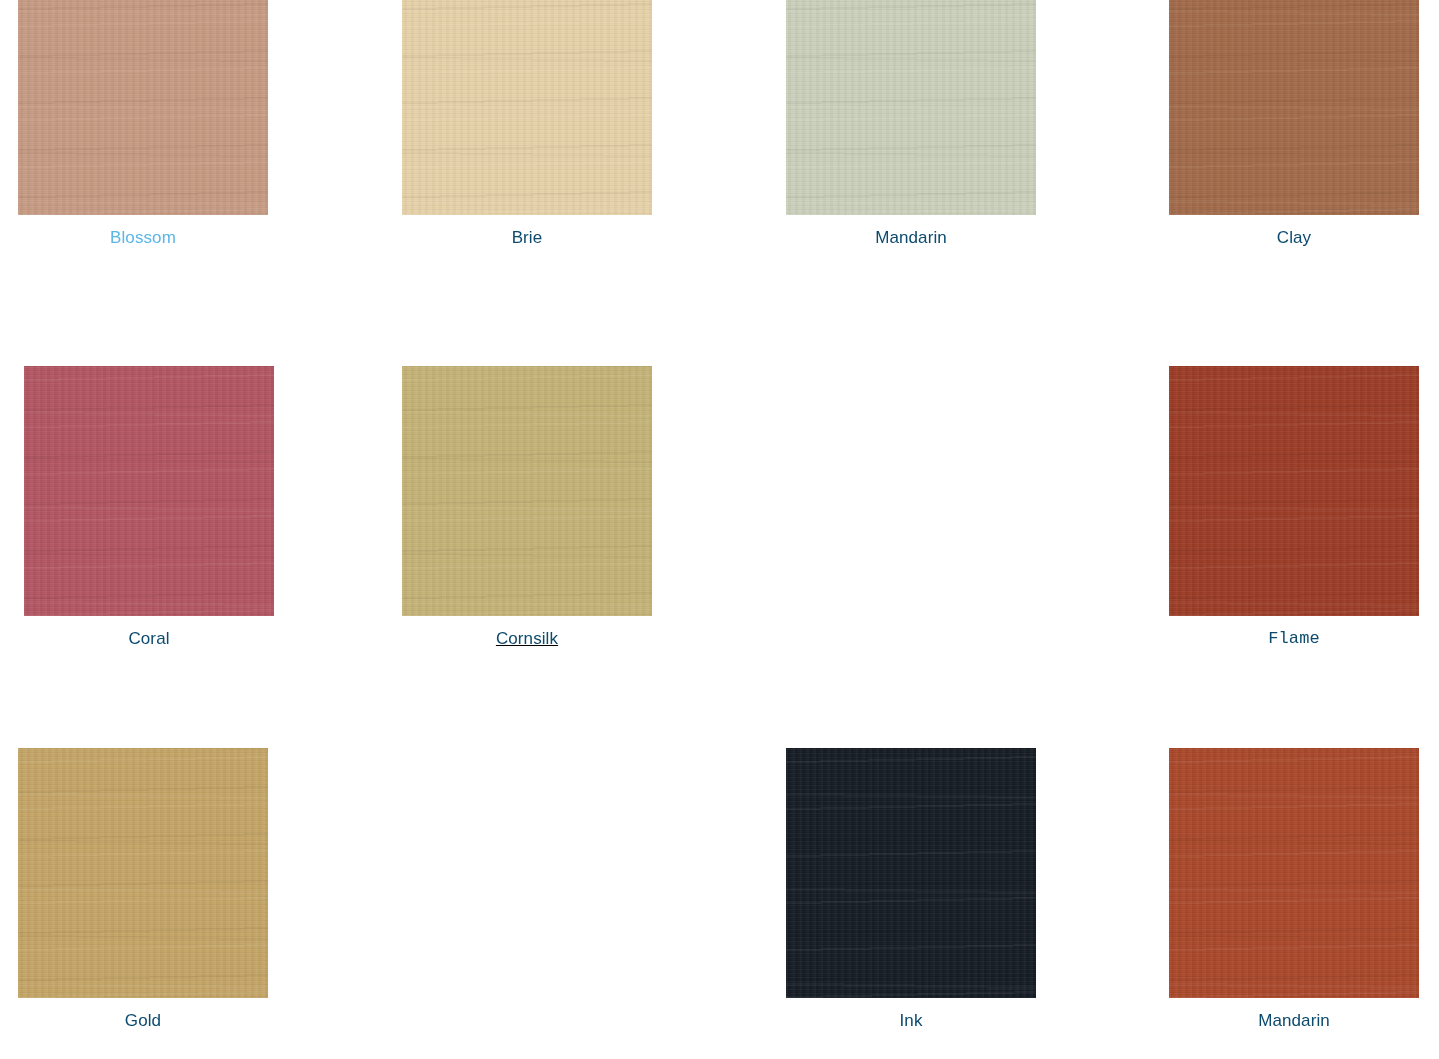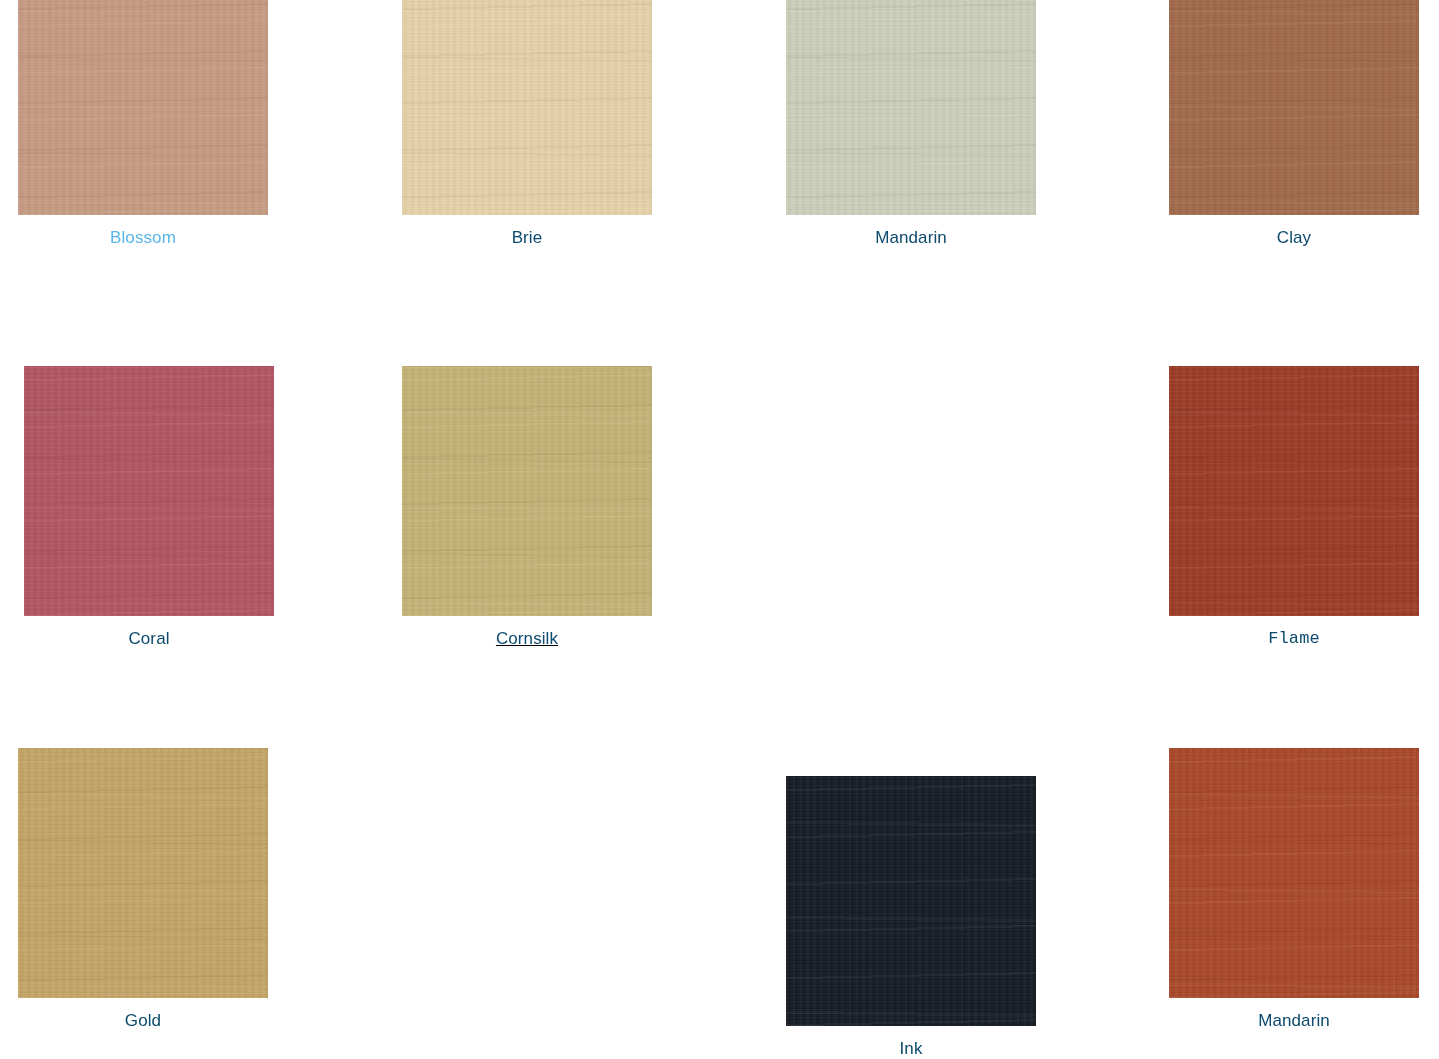--- a/index.html
+++ b/index.html
@@ -145,21 +145,21 @@
       <span class="swatch-label">Cornsilk</span>
     </div>
     <div class="swatch-cell" style="left: 1169px; top: 366px; font-family: Liberation Mono, monospace;">
       <div class="swatch-chip" style="background-color: rgb(155, 60, 38);"></div>
       <span class="swatch-label">Flame</span>
     </div>
     <div class="swatch-cell" style="left: 18px; top: 748px;">
       <div class="swatch-chip" style="background-color: rgb(196, 165, 103);"></div>
       <span class="swatch-label">Gold</span>
     </div>
-    <div class="swatch-cell" style="left: 786px; top: 748px; margin-top: 28px;">
+    <div class="swatch-cell" style="left: 786px; top: 748px;">
       <div class="swatch-chip" style="background-color: rgb(22, 28, 36);"></div>
       <span class="swatch-label">Ink</span>
     </div>
     <div class="swatch-cell" style="left: 1169px; top: 748px;">
       <div class="swatch-chip" style="background-color: rgb(169, 72, 42);"></div>
       <span class="swatch-label">Mandarin</span>
     </div>
   </div>
 
 </body></html>

